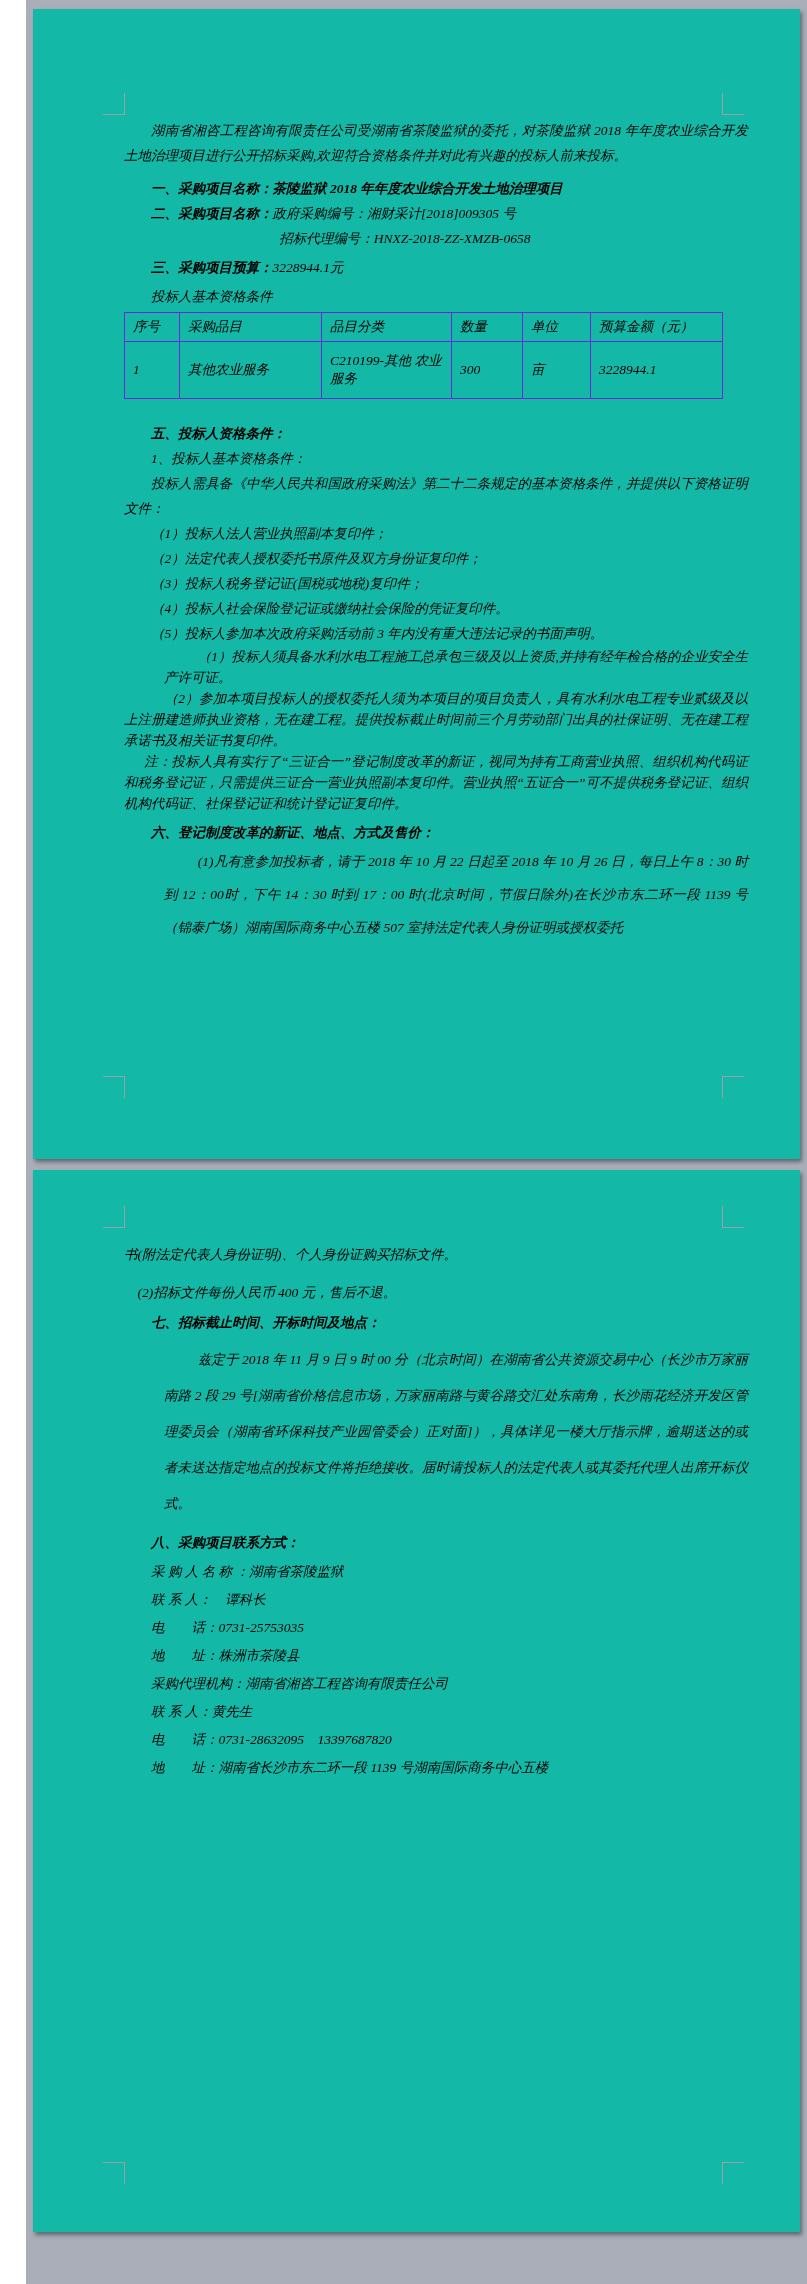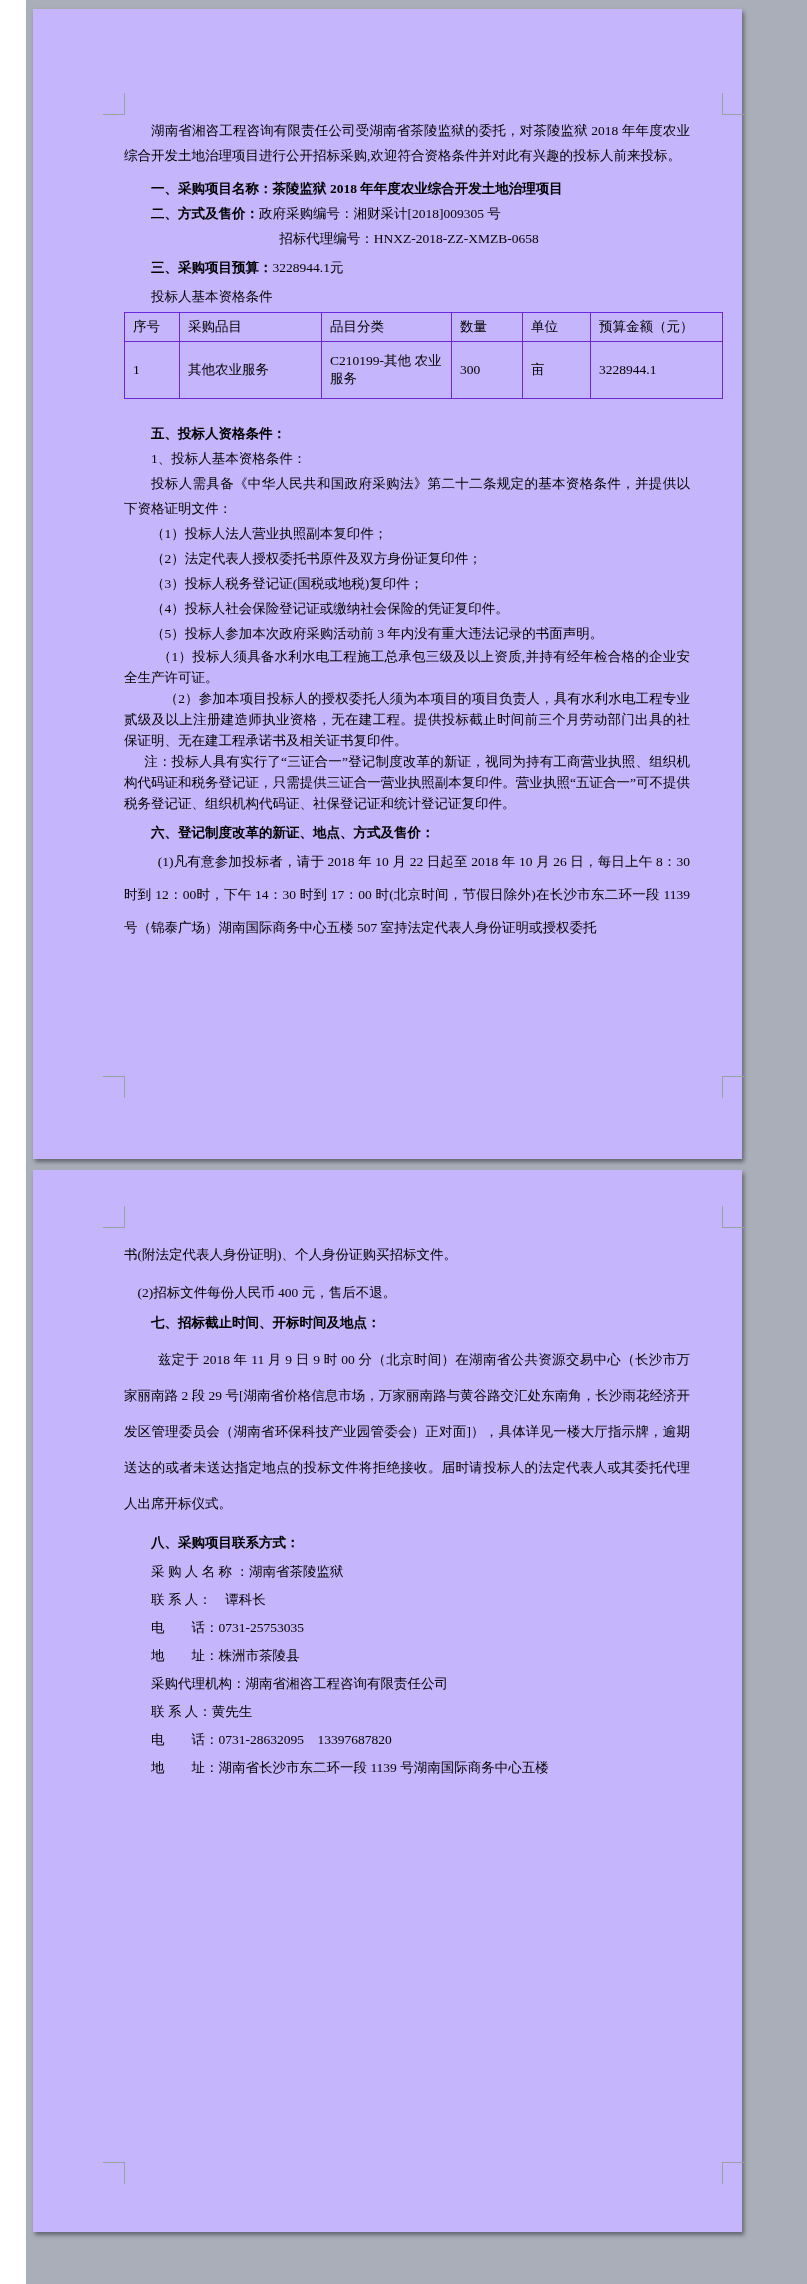--- a/index.html
+++ b/index.html
@@ -12,37 +12,38 @@
     width:807px;height:2284px;
     background:#a9aeb8;
     overflow:hidden;
   }
   .left-strip{
     position:absolute;left:0;top:0;
     width:26px;height:100%;
     background:#ffffff;
   }
   .page{
-    position:absolute;left:33px;width:709px;
-    background:#c4b5fd;
+    position:absolute;left:33px;width:767px;
+    background:#14b8a6;
     box-shadow:2px 3px 4px rgba(40,44,52,.55);
+    font-style:italic;
   }
   #page1{top:9px;height:1150px;}
   #page2{top:1170px;height:1062px;}
   .content{
     position:relative;
     padding:0 52px 0 91px;
     font-size:13.5px;line-height:25px;
     color:#000;text-align:justify;
   }
   #page1 .content{padding-top:109px;}
   #page2 .content{padding-top:70px;line-height:30px;}
   p{margin:0;}
   .ind2{text-indent:2em;}
-  .ind25{text-indent:2.5em;}
+  .ind25{text-indent:2.5em;margin-left:40px;}
   .ind3{text-indent:3em;}
   .ind15{text-indent:1.5em;}
   .ind1{text-indent:1em;}
   .ind11{text-indent:11.5em;}
   .h{font-weight:bold;text-indent:2em;}
   .mt4{margin-top:4px;}
   .mt8{margin-top:8px;}
   .mt22{margin-top:22px;}
   .mt6{margin-top:6px;}
   .tight{line-height:21px;}
@@ -86,21 +87,21 @@
     <i class="cm tl"></i>
     <i class="cm tr"></i>
     <i class="cm bl"></i>
     <i class="cm br"></i>
 
     <div class="content">
       <p class="ind2">湖南省湘咨工程咨询有限责任公司受湖南省茶陵监狱的委托，对茶陵监狱 2018 年年度农业综合开发土地治理项目进行公开招标采购,欢迎符合资格条件并对此有兴趣的投标人前来投标。</p>
 
       <p class="h mt8">一、采购项目名称：茶陵监狱 2018 年年度农业综合开发土地治理项目</p>
 
-      <p class="ind2"><b>二、方式及售价：</b><span>政府采购编号：湘财采计[2018]009305 号</span></p>
+      <p class="ind2"><b>二、采购项目名称：</b><span>政府采购编号：湘财采计[2018]009305 号</span></p>
       <p class="ind11">招标代理编号：HNXZ-2018-ZZ-XMZB-0658</p>
 
       <p class="ind2 mt4"><b>三、采购项目预算：</b><span>3228944.1元</span></p>
 
       <p class="caption mt4">投标人基本资格条件</p>
 
       <table class="items">
         <colgroup>
           <col style="width:55px">
             <col style="width:142px">

